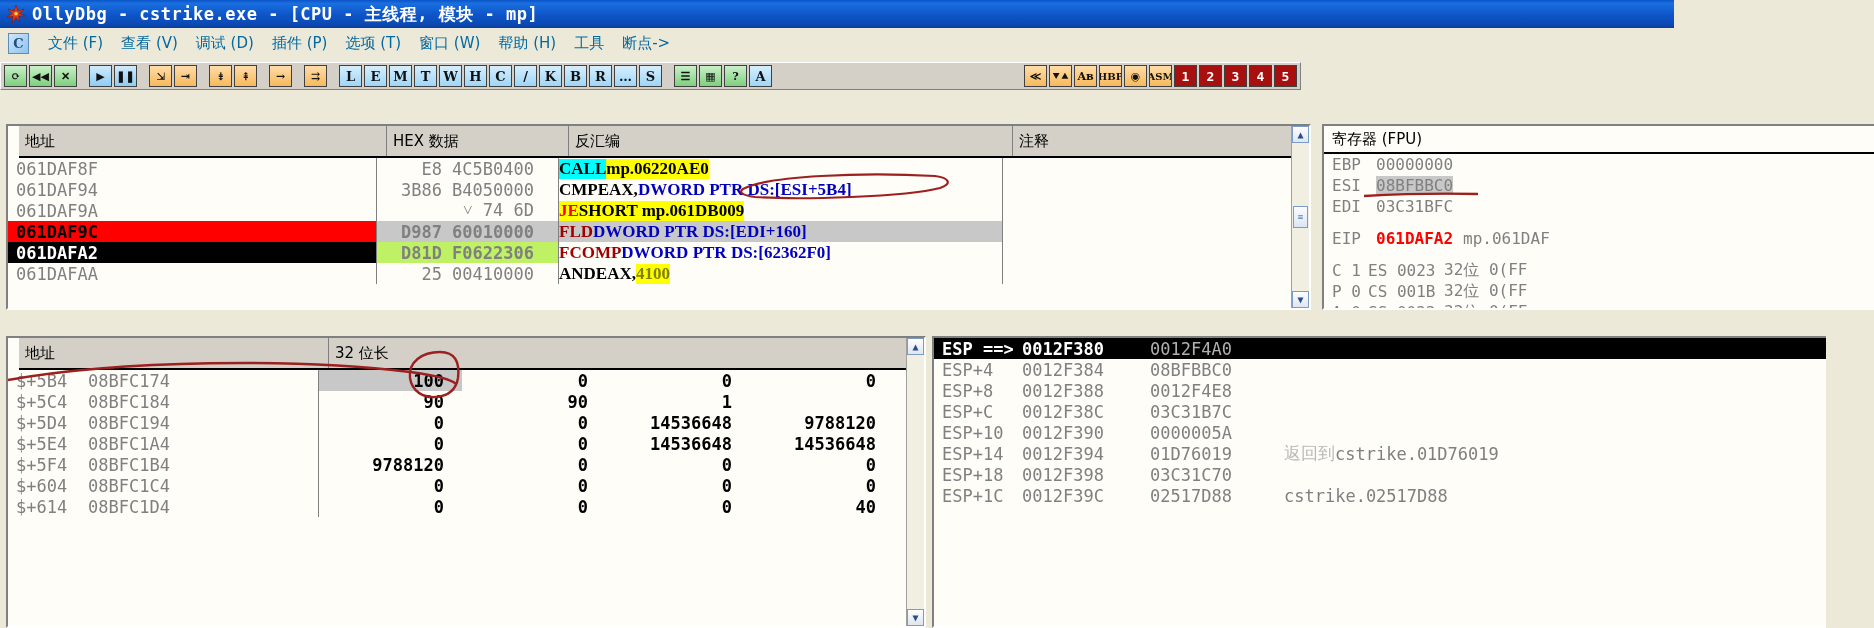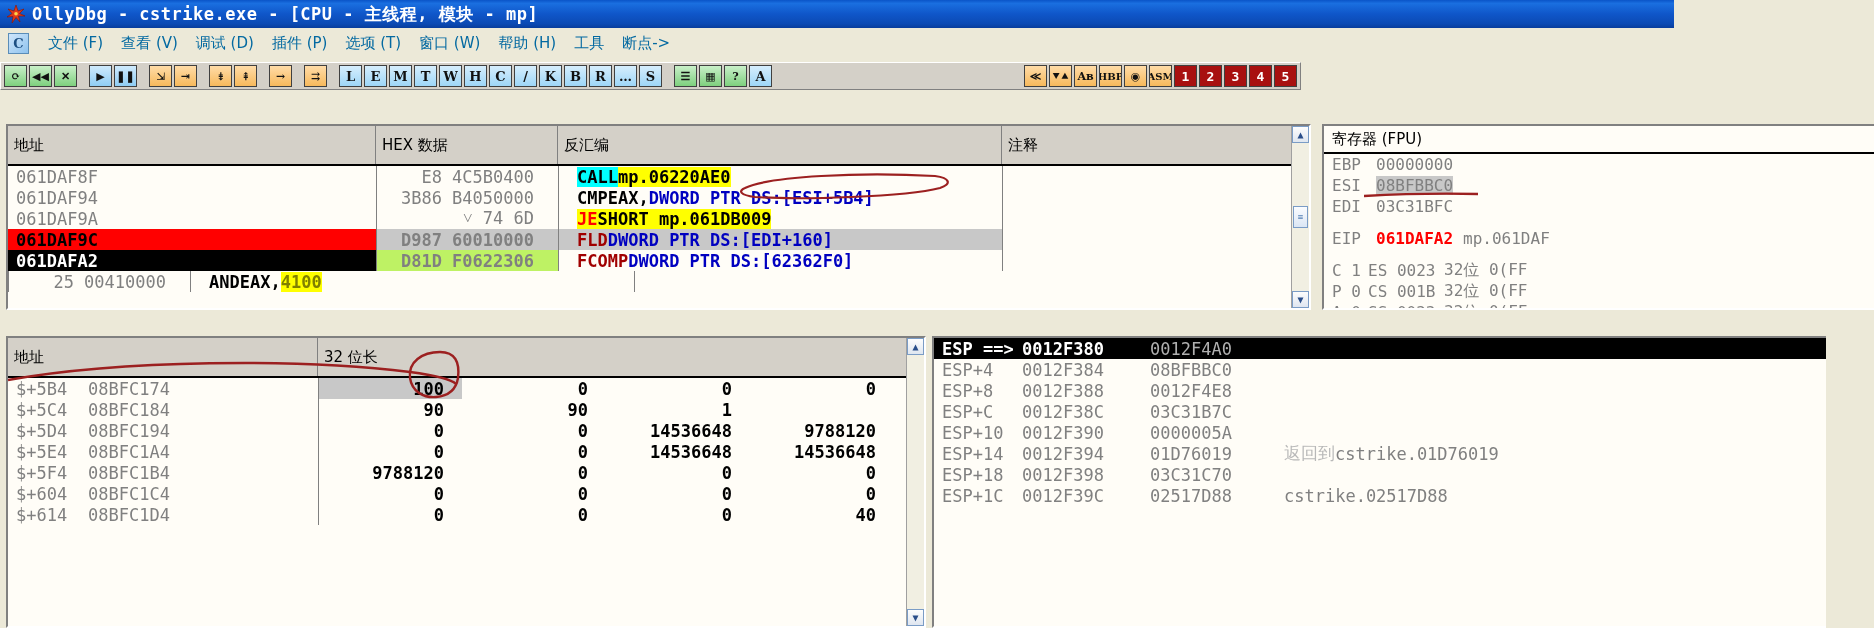--- a/index.html
+++ b/index.html
@@ -97,26 +97,26 @@
   .panel {
     position: absolute;
     background: #fffdf7;
     border: 2px solid;
     border-color: #808080 #ffffff #ffffff #808080;
     box-sizing: border-box;
     overflow: hidden;
   }
   .colhead {
     background: #d4d0c8;
-    height: 40px;
+    height: 32px;
     display: flex; align-items: center;
     border-bottom: 2px solid #000;
     box-sizing: border-box;
     font-family: "DejaVu Sans", sans-serif;
-    font-size: 15px; color: #000;
+    font-size: 15px; color: #000; margin-left: 11px;
   }
   .colhead .cell {
     height: 100%;
     display: flex; align-items: center;
     padding-left: 6px;
     box-sizing: border-box;
     border-right: 1px solid #808080;
     white-space: nowrap;
     overflow: hidden;
   }
@@ -129,21 +129,21 @@
     font-size: 17px;
     white-space: nowrap;
     box-sizing: border-box;
   }
   .cellc { height: 100%; display:flex; align-items:center; box-sizing:border-box; overflow:hidden; }
 
   
   #disasm { left: 6px; top: 124px; width: 1305px; height: 186px; }
   .dis-addr   { width: 368px; padding-left: 8px; color:#808080; }
   .dis-hex    { width: 182px; justify-content:flex-end; padding-right:24px; color:#808080; }
-  .dis-asm    { width: 444px; padding-left: 18px; color:#000; }
+  .dis-asm    { width: 444px; padding-left: 0; color:#000;font-family:Liberation Serif, serif; }
   .dis-cmt    { flex:1; padding-left: 8px; color:#808080; }
   .dis-sep    { border-left: 1px solid #808080; }
 
   .hl-red   { background:#ff0000; color:#000 !important; font-weight:bold; }
   .hl-black { background:#000000; color:#fff !important; font-weight:bold; }
   .kw-call  { background:#00ffff; color:#000; font-weight:bold; }
   .kw-yellow{ background:#ffff00; color:#000; font-weight:bold; }
   .kw-je    { background:#ffff00; color:#ff0000; font-weight:bold; }
   .kw-fpu   { color:#a00000; font-weight:bold; }
   .kw-blue  { color:#0000c0; font-weight:bold; }
@@ -347,20 +347,21 @@
         <div class="row hl-black">
           <span class="cellc dis-addr" style="color: rgb(255, 255, 255);">061DAFA2</span>
           <span class="cellc dis-hex dis-sep" style="background: #bef264; color: rgb(128, 128, 128);">D81D F0622306</span>
           <span class="cellc dis-asm dis-sep" style="background: rgb(255, 253, 247);">
             <span class="kw-fpu">FCOMP </span>
             <span class="kw-blue">DWORD PTR DS:[62362F0]</span>
           </span>
           <span class="cellc dis-cmt dis-sep" style="background: rgb(255, 253, 247);"></span>
         </div>
         <div class="row">
+          <span class="cellc dis-addr">061DAFAA</span>
           <span class="cellc dis-hex dis-sep">25 00410000</span>
           <span class="cellc dis-asm dis-sep">
             <span class="kw-dark">AND </span>
             <span class="kw-dark">EAX,</span>
             <span class="kw-olive">4100</span>
           </span>
           <span class="cellc dis-cmt dis-sep"></span>
         </div>
       </div>
     <div class="vscroll">

